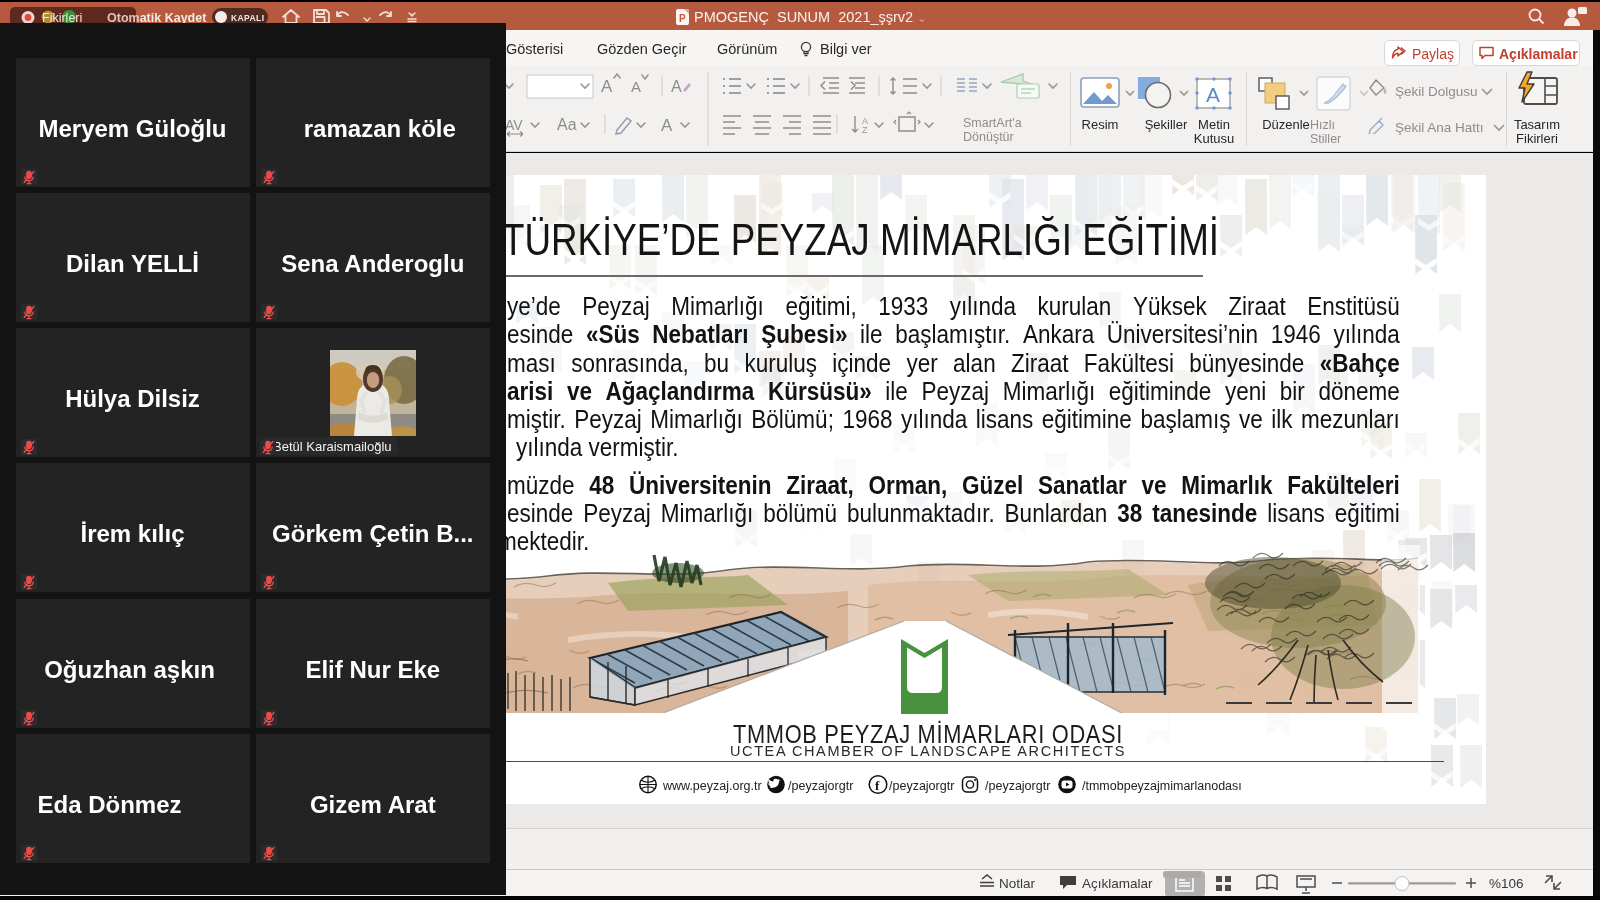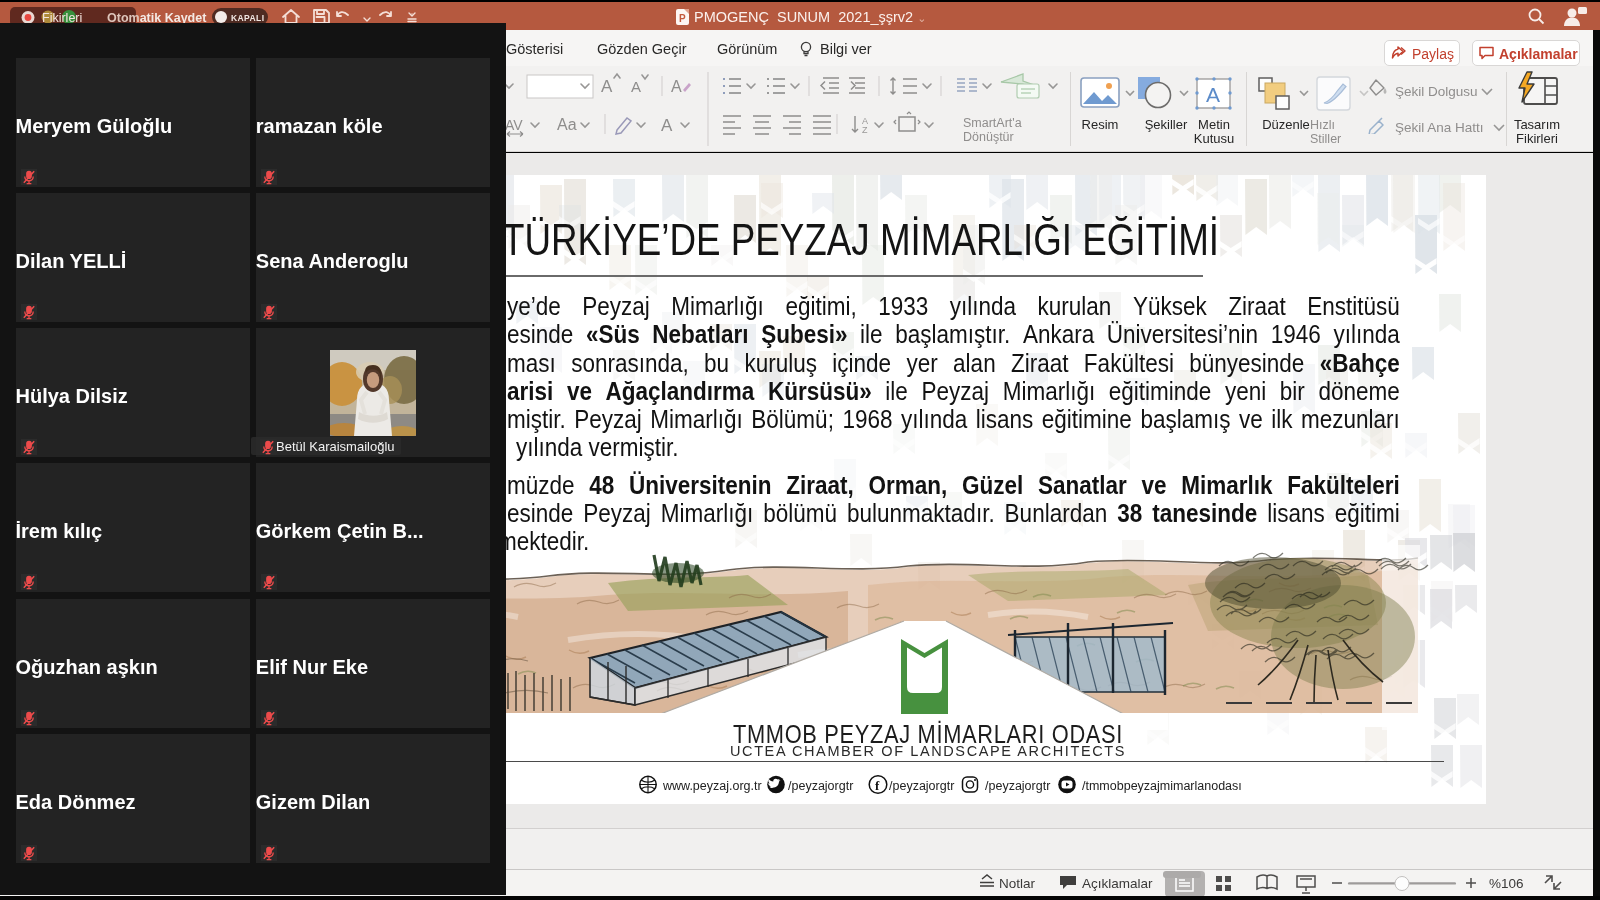--- a/index.html
+++ b/index.html
@@ -3,21 +3,21 @@
 <style>
 *{margin:0;padding:0;box-sizing:border-box}
 html,body{width:1600px;height:900px;overflow:hidden;background:#000;
   font-family:"Liberation Sans",sans-serif}
 .abs{position:absolute}
 #scr{position:relative;width:1600px;height:900px;background:#000}
 .jl{position:absolute;display:flex;justify-content:space-between;width:992px;left:507px;
   font-size:25px;line-height:1;color:#121212;white-space:nowrap;transform:scaleX(0.9);transform-origin:0 0}
 .pl{position:absolute;font-size:25px;line-height:1;color:#121212;white-space:nowrap;transform:scaleX(0.9);transform-origin:0 0}
 .tile{position:absolute;background:#232323}
-.tname{position:absolute;width:100%;text-align:left;color:#fff;font-weight:bold;font-size:20px}
+.tname{position:absolute;width:100%;text-align:center;color:#fff;font-weight:bold;font-size:24px}
 .tabt{position:absolute;font-size:14.5px;color:#292827;top:41px}
 .rlab{position:absolute;font-size:13px;color:#262626;text-align:center;line-height:14px}
 .glab{position:absolute;font-size:12.5px;color:#8f8d8c;line-height:14px}
 </style></head><body>
 <div id="scr">
 
 <div class="abs" style="left:0;top:2px;width:1600px;height:28px;background:#b5593f"></div>
 <div class="abs" style="left:0;top:30px;width:1600px;height:36px;background:#f6f5f4"></div>
 <div class="abs" style="left:0;top:66px;width:1600px;height:86px;background:#f2f1f0;border-bottom:1px solid #d8d6d4"></div>
 <div class="abs" style="left:0;top:153px;width:1600px;height:675px;background:#ebeae9"></div>
@@ -745,21 +745,21 @@
     <div class="tname" style="left:15.5px;top:791.0px;width:188px">Eda Dönmez</div>
     <svg class="abs" style="left:21px;top:845.0px" width="16" height="16" viewBox="0 0 17 17">
 <rect x="0" y="0" width="17" height="17" fill="#2b2b2b"></rect>
 <g stroke="#ed4b4b" stroke-width="1.4" fill="none">
 <rect x="6.2" y="2.5" width="4.6" height="7.5" rx="2.3" fill="#ed4b4b"></rect>
 <path d="M4 8 c0 6 9 6 9 0 M8.5 13 v2.5 M6 15.5 h5"></path>
 <path d="M3 14.5 L14 2.5" stroke-width="1.6"></path>
 </g>
     </svg>
     <div class="tile" style="left:255.8px;top:734.0px;width:234px;height:129px"></div>
-    <div class="tname" style="left:255.8px;top:791.0px;width:234px">Gizem Dilan</div>
+    <div class="tname" style="left:255.8px;top:791.0px;width:234px">Gizem Arat</div>
     <svg class="abs" style="left:261px;top:845.0px" width="16" height="16" viewBox="0 0 17 17">
 <rect x="0" y="0" width="17" height="17" fill="#2b2b2b"></rect>
 <g stroke="#ed4b4b" stroke-width="1.4" fill="none">
 <rect x="6.2" y="2.5" width="4.6" height="7.5" rx="2.3" fill="#ed4b4b"></rect>
 <path d="M4 8 c0 6 9 6 9 0 M8.5 13 v2.5 M6 15.5 h5"></path>
 <path d="M3 14.5 L14 2.5" stroke-width="1.6"></path>
 </g>
     </svg>
     <svg class="abs" style="left:329.8px;top:349.6px" width="86" height="86" viewBox="0 0 86 86">
 <rect width="86" height="86" fill="#c2b49a"></rect>
@@ -771,21 +771,21 @@
 <rect x="0" y="64" width="86" height="22" fill="#8e8a84"></rect>
 <ellipse cx="14" cy="80" rx="18" ry="7" fill="#c08432" opacity="0.85"></ellipse>
 <ellipse cx="72" cy="82" rx="16" ry="6" fill="#c29340" opacity="0.85"></ellipse>
 <path d="M27 50 c0 -12 6 -17 16 -17 c10 0 16 5 16 17 l3 36 h-38 Z" fill="#eceae6"></path>
 <path d="M29 62 c9 5 20 5 28 0 l1 7 c-9 5 -21 5 -30 0 Z" fill="#dedad3"></path>
 <path d="M33 29 c0 -9 4.5 -13 10 -13 c5.5 0 10 4 10 13 c0 8 -4.5 13 -10 13 c-5.5 0 -10 -5 -10 -13" fill="#53392b"></path>
 <ellipse cx="43" cy="30" rx="6.2" ry="8" fill="#c69c7e"></ellipse>
 <path d="M36 23 c2 -5 12 -5 14 1 l0 7 c3 -11 0 -16 -7 -16 c-6 0 -9 3 -7 8" fill="#46301f"></path>
 <path d="M49 42 l6 8 -4 14 M37 42 l-6 8 4 14" stroke="#e4e1db" stroke-width="4" fill="none"></path>
 </svg>
-    <div class="abs" style="left:251px;top:437.1px;height:18px;background:rgba(42,42,42,0.88);color:#f2f2f2;font-size:13px;padding:2px 6px 0 25px;border-radius:2px">Betül Karaismailoğlu</div>
+    <div class="abs" style="left:266px;top:437.1px;height:18px;background:rgba(42,42,42,0.88);color:#f2f2f2;font-size:13px;padding:2px 6px 0 7px;border-radius:2px">Betül Karaismailoğlu</div>
     <svg class="abs" style="left:260px;top:439.1px" width="16" height="16" viewBox="0 0 17 17">
 <rect x="0" y="0" width="17" height="17" fill="#2b2b2b"></rect>
 <g stroke="#ed4b4b" stroke-width="1.4" fill="none">
 <rect x="6.2" y="2.5" width="4.6" height="7.5" rx="2.3" fill="#ed4b4b"></rect>
 <path d="M4 8 c0 6 9 6 9 0 M8.5 13 v2.5 M6 15.5 h5"></path>
 <path d="M3 14.5 L14 2.5" stroke-width="1.6"></path>
 </g>
     </svg>
 
 <div class="abs" style="left:0;top:0;width:1600px;height:2px;background:#000"></div>

